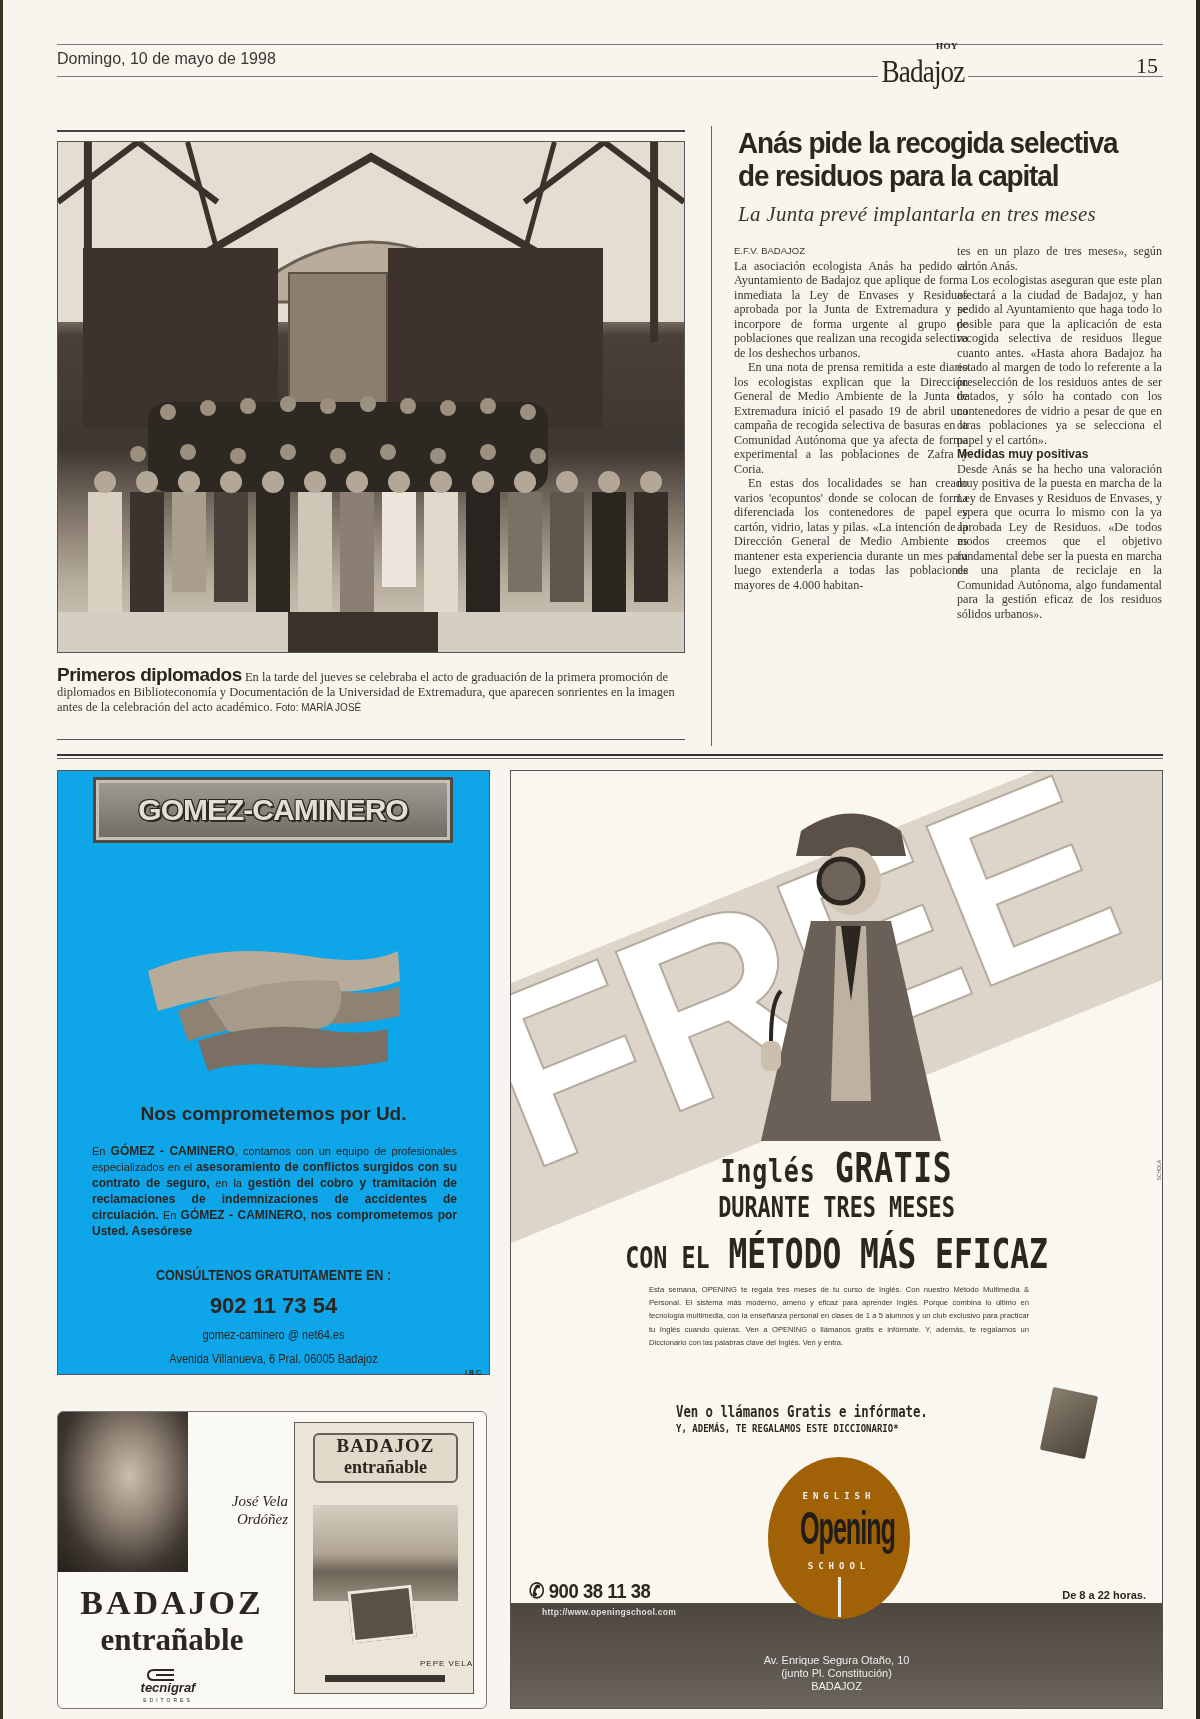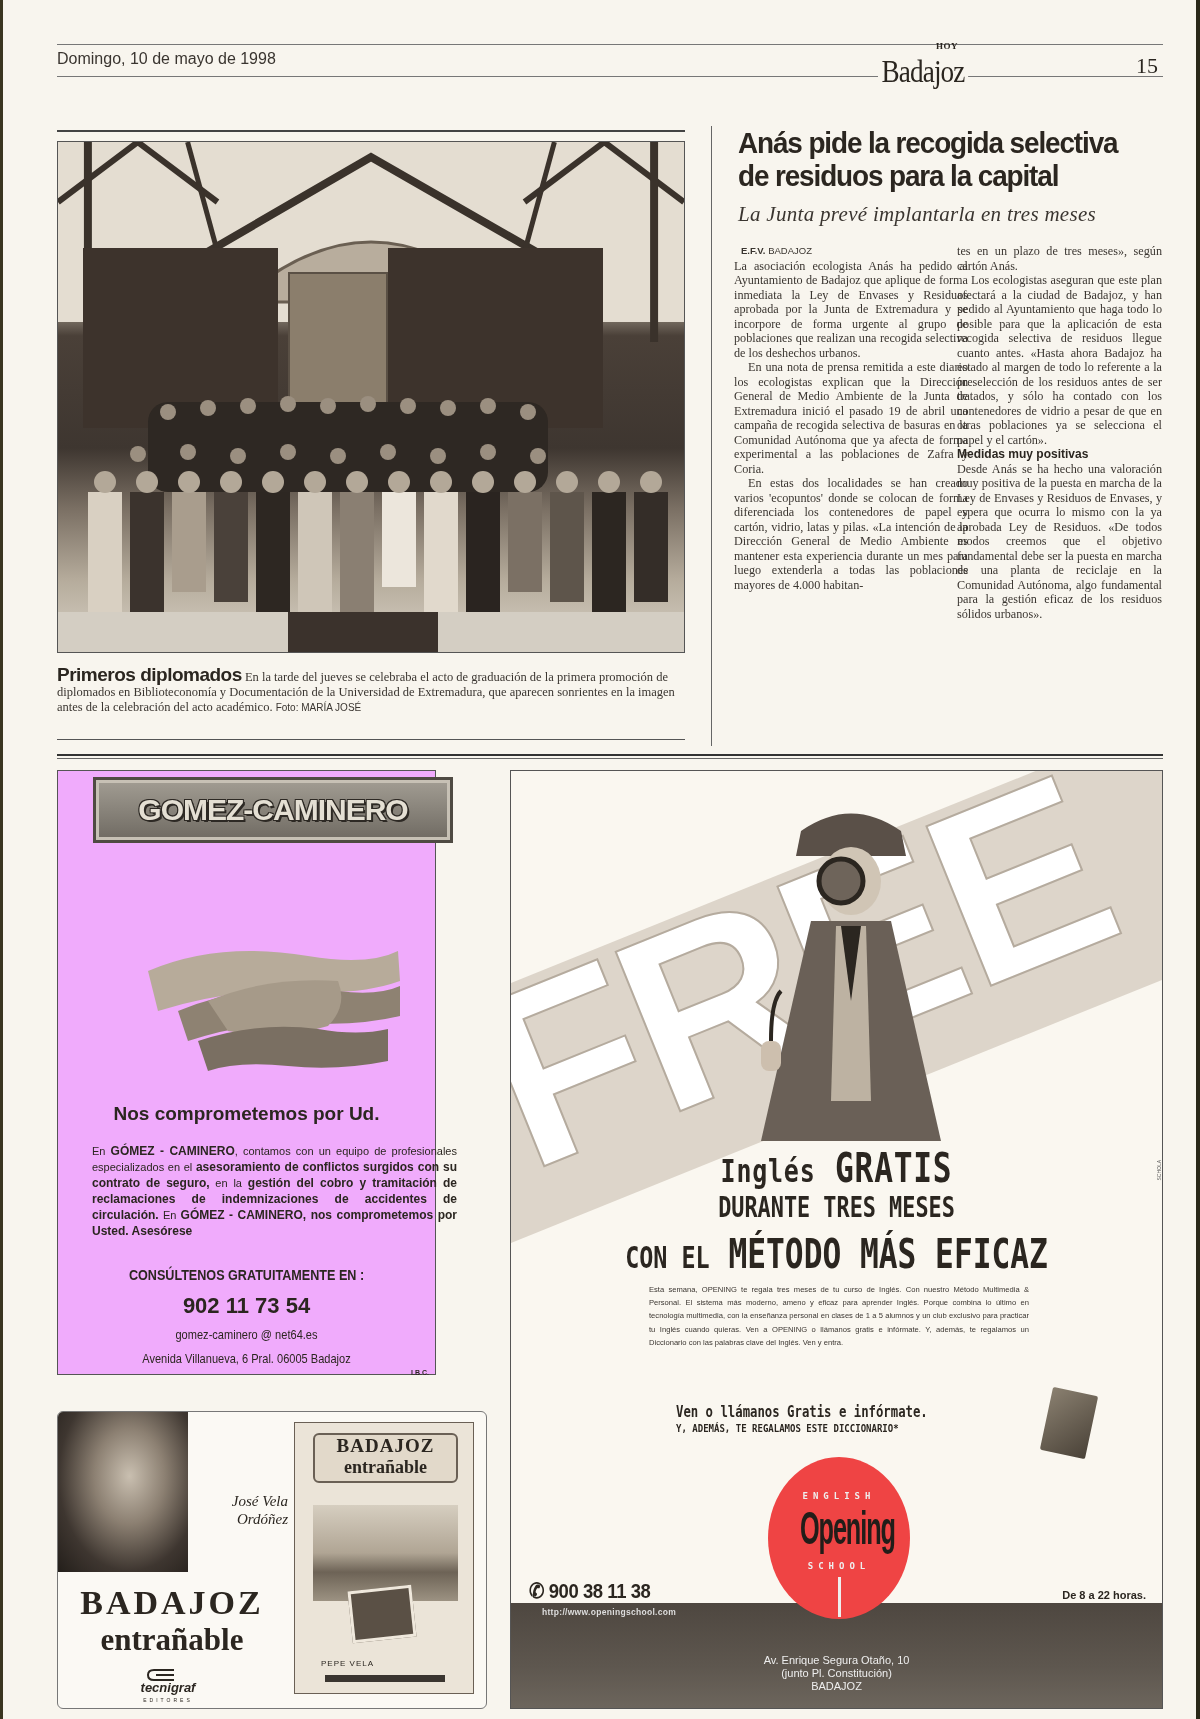--- a/index.html
+++ b/index.html
@@ -31,28 +31,28 @@
   .caption .credit { font-family: "Liberation Sans", sans-serif; font-size: 10px; }
 
   
   .col-rule { position: absolute; background: #666; width: 1px; }
   .headline { position: absolute; left: 738px; top: 126px; width: 420px; font-family: "Liberation Sans", sans-serif; font-weight: bold; font-size: 30px; line-height: 33px; letter-spacing: -1.2px; color: #2b2620; transform: scaleX(0.93); transform-origin: left; }
   .subhead { position: absolute; left: 738px; top: 202px; width: 420px; font-family: "Liberation Serif", serif; font-style: italic; font-size: 21px; color: #3a3530; letter-spacing: 0.3px; }
   .col { position: absolute; top: 244px; width: 234px; font-size: 12.2px; line-height: 14.5px; color: #3a3530; text-align: justify; hyphens: auto; }
   .col p { text-indent: 14px; }
   .col p.first { text-indent: 0; }
   .byline { font-family: "Liberation Sans", sans-serif; font-size: 9.5px; text-indent: 0 !important; }
-  .byline b { font-weight: bold; margin-left: 7px; }
+  .byline b { font-weight: normal; }
   .subhead-inline { font-family: "Liberation Sans", sans-serif; font-weight: bold; font-size: 12px; color: #2b2620; }
 
   .sep-thick { position: absolute; left: 57px; top: 754px; width: 1106px; height: 2px; background: #333; }
   .sep-thin { position: absolute; left: 57px; top: 758px; width: 1106px; height: 1px; background: #666; }
 
   
-  .ad-gc { position: absolute; left: 57px; top: 770px; width: 379px; height: 605px; border: 1px solid #555; background: #f0abfc; }
+  .ad-gc { position: absolute; left: 57px; top: 770px; width: 433px; height: 605px; border: 1px solid #555; background: #0ea5e9; }
   .gc-logo { position: absolute; left: 35px; top: 6px; width: 360px; height: 66px; background: linear-gradient(180deg,#a29d93,#6f6a62); border: 3px solid #4f4a42; box-shadow: inset 0 0 0 3px #c7c1b5; display: flex; align-items: center; justify-content: center; }
   .gc-logo span { font-family: "Liberation Sans", sans-serif; font-weight: bold; font-size: 30px; color: #e4dfd3; letter-spacing: -1px; text-shadow: 2px 2px 0 #2d2924, -1px -1px 0 #2d2924, 1px -1px 0 #2d2924, -1px 1px 0 #2d2924; }
   .gc-tag { position: absolute; left: 0; top: 84px; width: 100%; text-align: center; font-family: "Liberation Sans", sans-serif; font-weight: bold; font-size: 17px; font-variant: small-caps; letter-spacing: 0.5px; color: #2b2620; }
   .gc-hands { position: absolute; left: 80px; top: 130px; width: 270px; height: 180px; }
   .gc-slogan { position: absolute; left: 0; top: 332px; width: 100%; text-align: center; font-family: "Liberation Sans", sans-serif; font-weight: bold; font-size: 19px; color: #2b2620; }
   .gc-body { position: absolute; left: 34px; top: 372px; width: 365px; font-family: "Liberation Sans", sans-serif; font-size: 11px; line-height: 16px; text-align: justify; color: #2b2620; }
   .gc-body b { font-size: 12px; }
   .gc-cta { position: absolute; left: 0; top: 496px; width: 100%; text-align: center; font-family: "Liberation Sans", sans-serif; font-weight: bold; font-size: 14px; color: #2b2620; transform: scaleX(0.9); }
   .gc-phone { position: absolute; left: 0; top: 522px; width: 100%; text-align: center; font-family: "Liberation Sans", sans-serif; font-weight: bold; font-size: 22px; color: #2b2620; }
   .gc-email { position: absolute; left: 0; top: 556px; width: 100%; text-align: center; font-family: "Liberation Sans", sans-serif; font-size: 13px; color: #2b2620; transform: scaleX(0.85); }
@@ -67,38 +67,38 @@
   .be-title2 { position: absolute; left: 8px; top: 210px; width: 212px; text-align: center; font-family: "Liberation Serif", serif; font-weight: bold; font-size: 31px; color: #2b2620; }
   .be-pub-icon { position: absolute; left: 88px; top: 256px; width: 30px; height: 14px; }
   .be-pub { position: absolute; left: 60px; top: 268px; width: 100px; text-align: center; font-family: "Liberation Sans", sans-serif; font-style: italic; font-weight: bold; font-size: 13px; color: #2b2620; }
   .be-pub-sub { position: absolute; left: 60px; top: 285px; width: 100px; text-align: center; font-family: "Liberation Sans", sans-serif; font-size: 5px; letter-spacing: 3px; color: #2b2620; }
   .be-book { position: absolute; left: 236px; top: 10px; width: 180px; height: 272px; border: 1px solid #6a6055; background: #ebe4d8; }
   .be-book-title { position: absolute; left: 18px; top: 10px; width: 145px; height: 50px; border: 2px solid #6a6055; border-radius: 6px; background: #e2d9ca; text-align: center; font-family: "Liberation Serif", serif; font-weight: bold; color: #2b2620; }
   .be-book-title .t1 { font-size: 19px; letter-spacing: 1px; line-height: 22px; display: block; }
   .be-book-title .t2 { font-size: 18px; line-height: 20px; display: block; }
   .be-book-img { position: absolute; left: 18px; top: 82px; width: 145px; height: 96px; background: linear-gradient(180deg,#d6cec0 0%, #b0a594 50%, #6d6356 70%, #9c9282 100%); }
   .be-book-photo { position: absolute; left: 55px; top: 165px; width: 64px; height: 52px; background: #5a5045; border: 3px solid #efe8dc; transform: rotate(-6deg); }
-  .be-book-author { position: absolute; left: 0; top: 236px; width: 100%; text-align: left; font-family: "Liberation Sans", sans-serif; font-size: 8px; letter-spacing: 1px; color: #2b2620; padding-left: 26px; }
+  .be-book-author { position: absolute; left: 0; top: 236px; width: 100%; text-align: right; font-family: "Liberation Sans", sans-serif; font-size: 8px; letter-spacing: 1px; color: #2b2620; }
   .be-book-pub { position: absolute; left: 30px; top: 252px; width: 120px; height: 7px; background: #3a3530; }
 
   
   .ad-op { position: absolute; left: 510px; top: 770px; width: 653px; height: 939px; border: 1px solid #555; background: #faf7f0; overflow: hidden; }
   .op-free { position: absolute; left: -40px; top: 35px; width: 760px; height: 300px; transform: rotate(-22deg); transform-origin: center; font-family: "Liberation Sans", sans-serif; font-weight: bold; font-size: 250px; letter-spacing: -6px; color: #ffffff; -webkit-text-stroke: 2px #b5ab9e; text-shadow: 0 0 0 #ddd; }
   .op-free-bg { position: absolute; left: 0; top: 80px; width: 653px; height: 260px; background: #ddd5ca; transform: skewY(-22deg); }
   .op-man { position: absolute; left: 230px; top: 30px; width: 220px; height: 340px; }
   .op-h1 { position: absolute; left: 0; top: 374px; width: 100%; text-align: center; font-family: "DejaVu Sans Mono", monospace; font-weight: bold; font-size: 40px; color: #2b2620; transform: scaleX(0.78); letter-spacing: 1px; }
   .op-h1 .sm { font-size: 32px; }
   .op-h2 { position: absolute; left: 0; top: 420px; width: 100%; text-align: center; font-family: "DejaVu Sans Mono", monospace; font-weight: bold; font-size: 28px; color: #2b2620; transform: scaleX(0.78); }
   .op-h3 { position: absolute; left: 0; top: 460px; width: 100%; text-align: center; font-family: "DejaVu Sans Mono", monospace; font-weight: bold; font-size: 40px; color: #2b2620; transform: scaleX(0.78); }
   .op-h3 .sm { font-size: 30px; }
   .op-body { position: absolute; left: 138px; top: 512px; width: 380px; font-family: "Liberation Sans", sans-serif; font-size: 7.6px; line-height: 13.2px; text-align: justify; color: #3a3530; }
   .op-cta1 { position: absolute; left: 165px; top: 632px; font-family: "DejaVu Sans Mono", monospace; font-weight: bold; font-size: 15px; color: #2b2620; transform: scaleX(0.82); transform-origin: left; }
   .op-cta2 { position: absolute; left: 165px; top: 651px; font-family: "DejaVu Sans Mono", monospace; font-weight: bold; font-size: 11px; color: #2b2620; transform: scaleX(0.82); transform-origin: left; }
   .op-dict { position: absolute; left: 535px; top: 620px; width: 46px; height: 64px; background: linear-gradient(135deg,#8a8070,#4a4238); transform: rotate(12deg); border-radius: 2px; }
-  .op-logo { position: absolute; left: 257px; top: 686px; width: 142px; height: 162px; border-radius: 50%; background: #ef4444; }
+  .op-logo { position: absolute; left: 257px; top: 686px; width: 142px; height: 162px; border-radius: 50%; background: #a16207; }
   .op-logo .l1 { position: absolute; left: 0; top: 34px; width: 100%; text-align: center; font-family: "DejaVu Sans Mono", monospace; font-weight: bold; font-size: 9px; letter-spacing: 5px; color: #eee; }
   .op-logo .l2 { position: absolute; left: 0; top: 44px; width: 100%; text-align: center; font-family: "Liberation Sans", sans-serif; font-weight: bold; font-size: 46px; color: #221d19; transform: scaleX(0.55); letter-spacing: -2px; }
   .op-logo .l3 { position: absolute; left: 0; top: 104px; width: 100%; text-align: center; font-family: "DejaVu Sans Mono", monospace; font-weight: bold; font-size: 9px; letter-spacing: 5px; color: #eee; }
   .op-logo .stem { position: absolute; left: 70px; top: 120px; width: 3px; height: 40px; background: #eee; }
   .op-phone { position: absolute; left: 18px; top: 808px; font-family: "Liberation Sans", sans-serif; font-weight: bold; font-size: 21px; color: #2b2620; letter-spacing: -0.5px; transform: scaleX(0.88); transform-origin: left; }
   .op-hours { position: absolute; right: 16px; top: 818px; font-family: "Liberation Sans", sans-serif; font-weight: bold; font-size: 11px; color: #2b2620; }
   .op-footer { position: absolute; left: 0; top: 832px; width: 100%; height: 107px; background: linear-gradient(180deg, #4e4740 0%, #5e574f 60%, #6d665d 100%); }
   .op-url { position: absolute; left: 18px; top: 836px; font-family: "Liberation Sans", sans-serif; font-weight: bold; font-size: 8.5px; color: #ddd; letter-spacing: 0.3px; padding-left: 13px; }
   .op-addr { position: absolute; left: 0; top: 883px; width: 100%; text-align: center; font-family: "Liberation Sans", sans-serif; font-size: 11px; line-height: 13px; color: #eee; }
   .op-side { position: absolute; right: 22px; top: 392px; font-family: "Liberation Sans", sans-serif; font-size: 5px; color: #555; writing-mode: vertical-rl; transform: rotate(180deg); }

